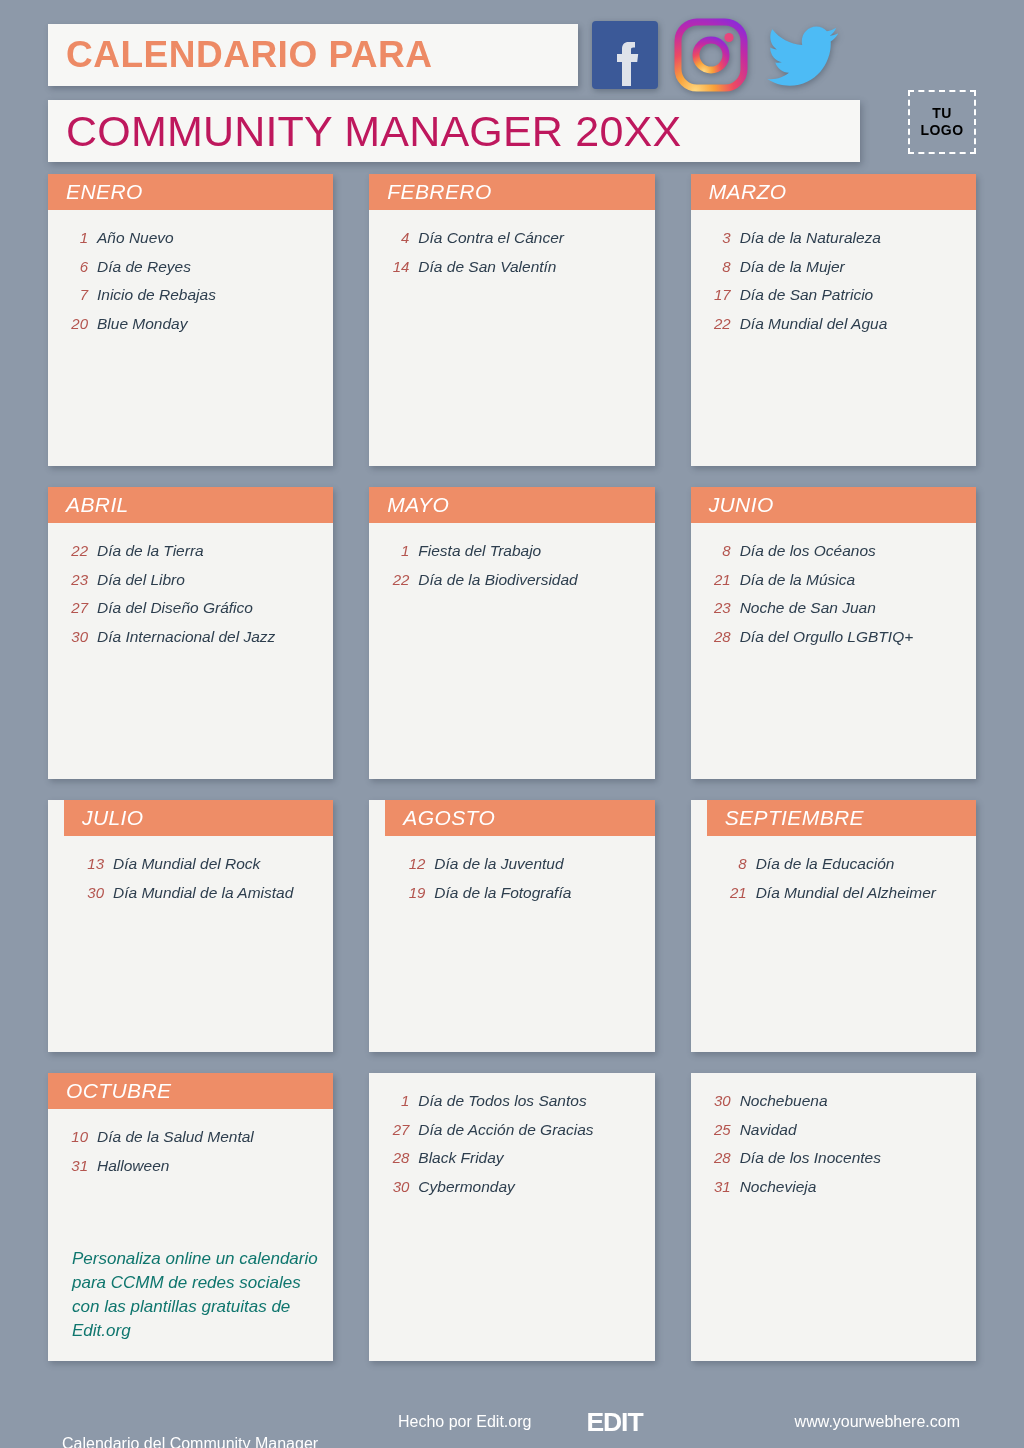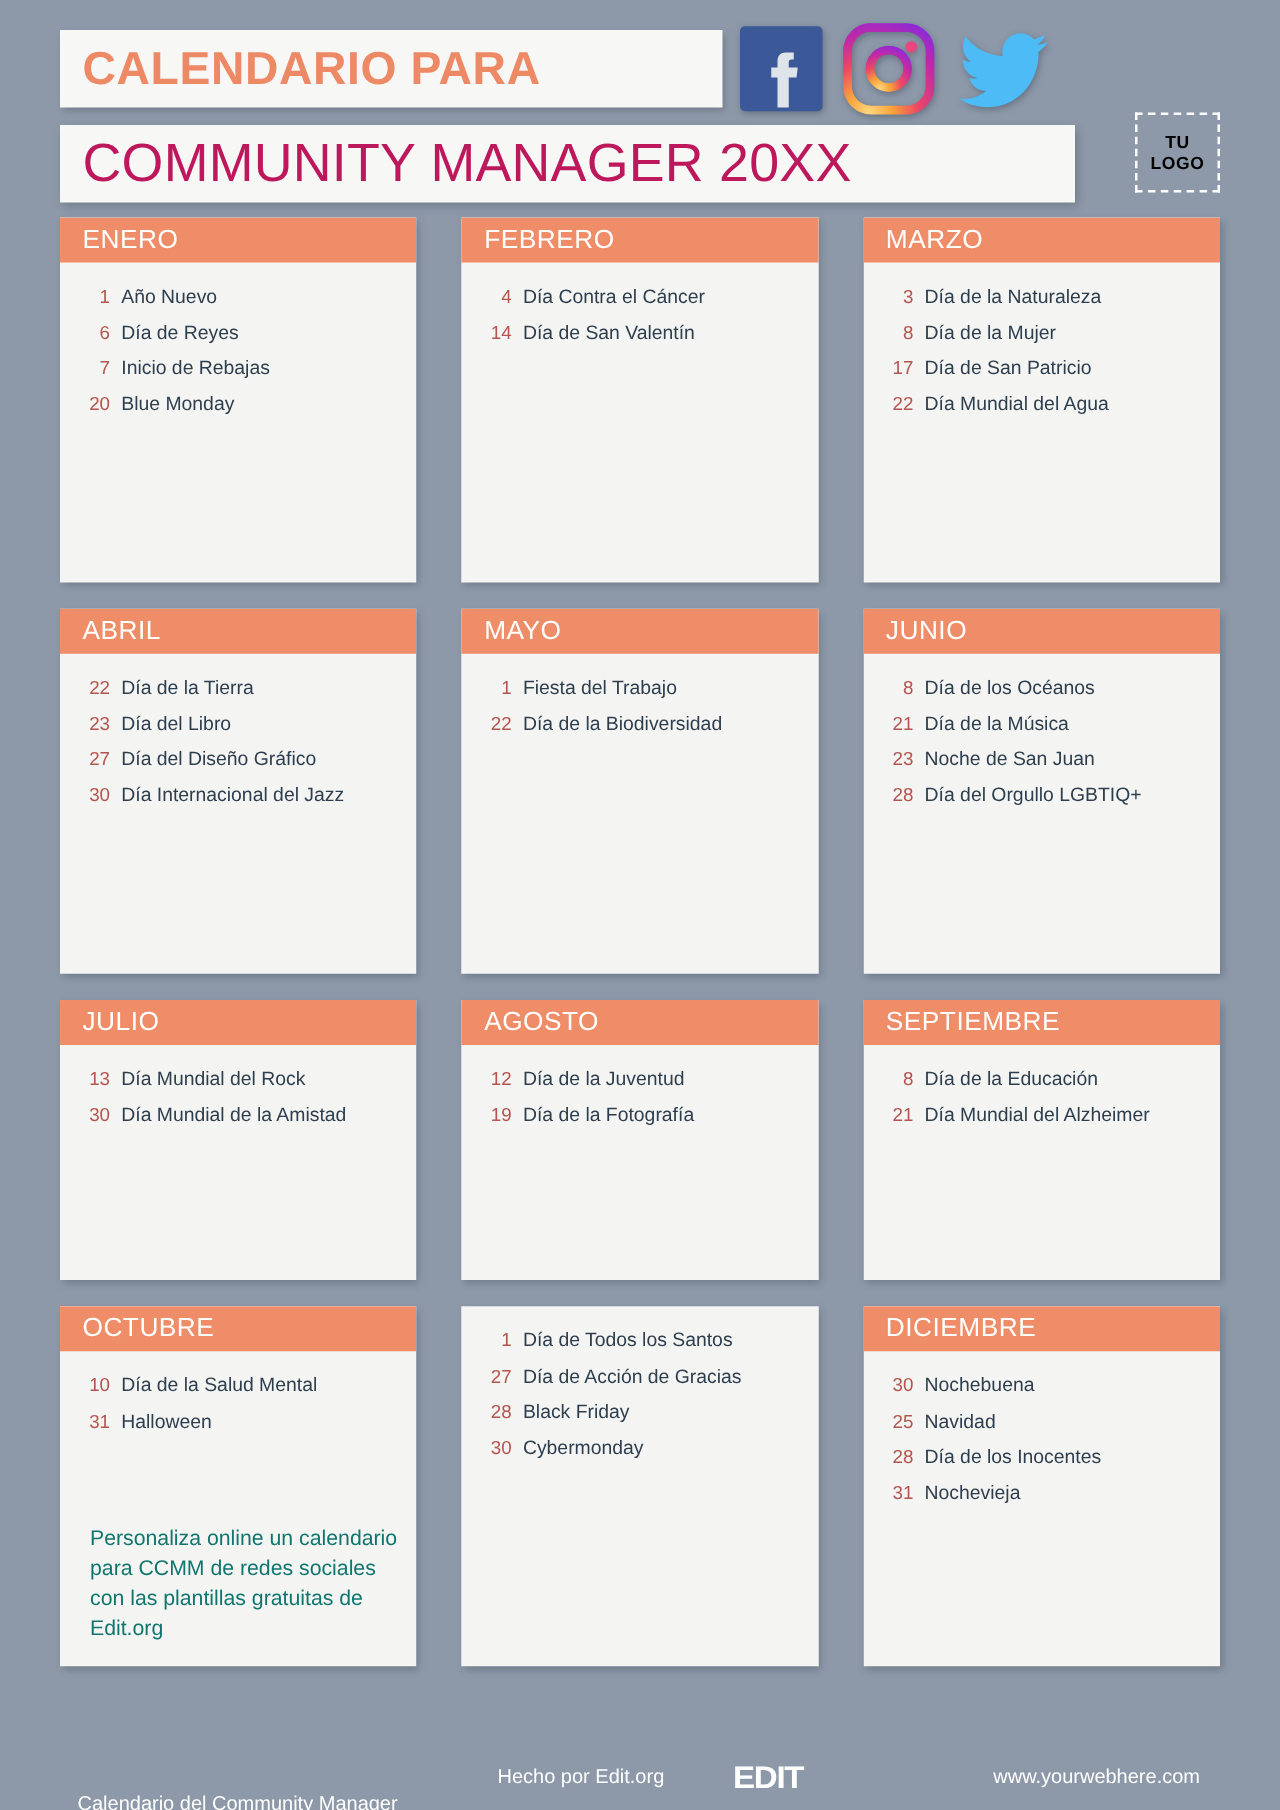--- a/index.html
+++ b/index.html
@@ -94,33 +94,33 @@
   .grid {
     position: absolute;
     top: 174px;
     left: 0;
     width: 1024px;
     display: flex;
     flex-direction: column;
     gap: 21px;
     padding: 0 48px;
   }
-  .row { display: flex; gap: 36px; }
+  .row { display: flex; gap: 36px; font-style: italic; }
 
   .month-card {
     flex: 1 1 0;
     background: #f4f4f2;
     box-shadow: 2px 3px 6px rgba(40,50,65,0.28);
     display: flex;
     flex-direction: column;
     overflow: hidden;
   }
   .row-1 .month-card { height: 292px; }
   .row-2 .month-card { height: 292px; }
-  .row-3 .month-card { height: 224px; }
+  .row-3 .month-card { height: 252px; padding-left: 16px; }
   .row-4 .month-card { height: 288px; }
 
   .month-head {
     background: #ee8d67;
     height: 36px;
     display: flex;
     align-items: center;
     padding-left: 18px;
   }
   .month-head .name {
@@ -452,23 +452,20 @@
             <span class="day">28</span>
             <span class="label">Black Friday</span>
           </div>
           <div class="event">
             <span class="day">30</span>
             <span class="label">Cybermonday</span>
           </div>
         </div>
       </div>
       <div class="month-card">
-        <div class="month-head">
-          <span class="name">DICIEMBRE</span>
-        </div>
         <div class="events">
           <div class="event">
             <span class="day">30</span>
             <span class="label">Nochebuena</span>
           </div>
           <div class="event">
             <span class="day">25</span>
             <span class="label">Navidad</span>
           </div>
           <div class="event">

